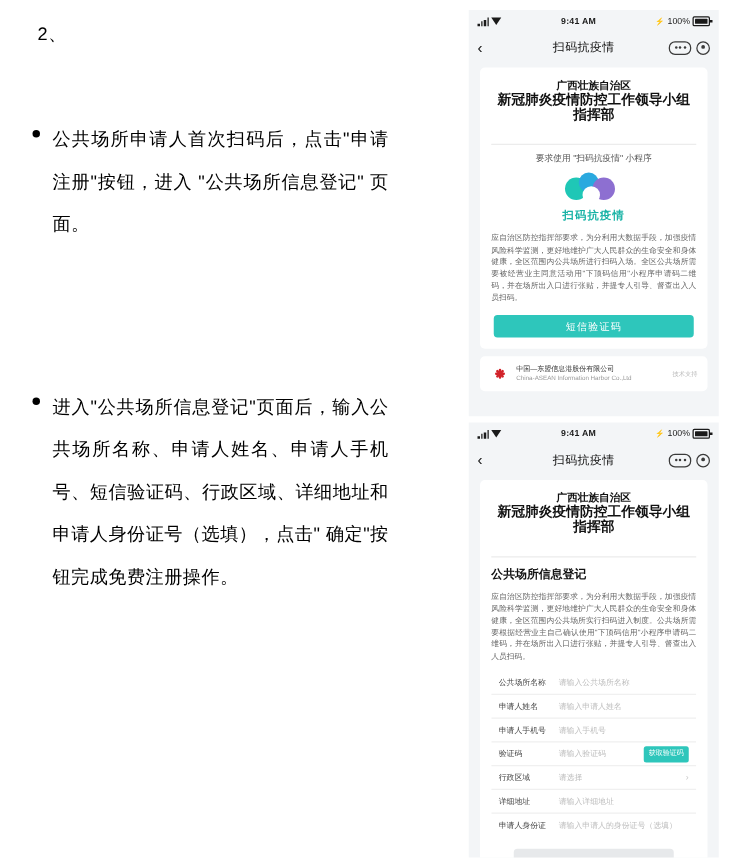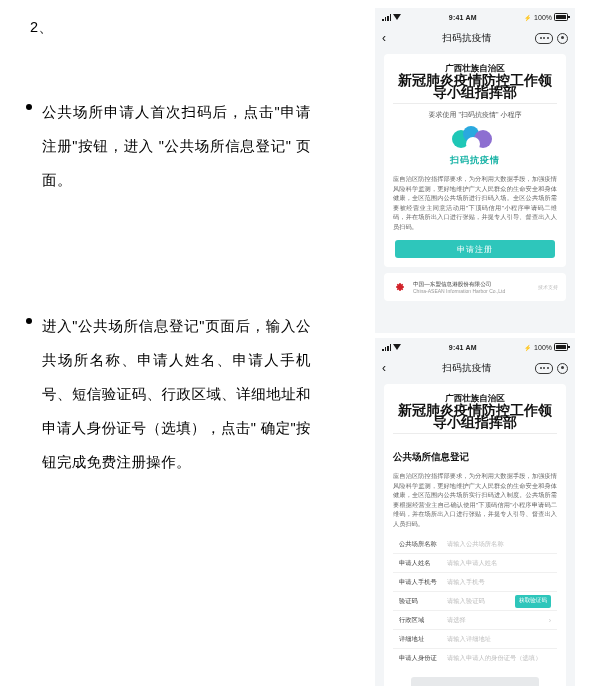--- a/index.html
+++ b/index.html
@@ -193,26 +193,26 @@
   }
   .org1 {
     text-align: center;
     font-size: 8.5px;
     font-weight: bold;
     color: #111;
     line-height: 12px;
   }
   .org2 {
     text-align: center;
-    font-size: 14px;
+    font-size: 11px;
     font-weight: bold;
     color: #111;
     line-height: 12px;
     border-bottom: 1px solid #ececec;
-    padding-bottom: 5px;
+    padding-bottom: 17px;
   }
   .req-line {
     text-align: center;
     font-size: 7px;
     color: #555;
     margin-top: 6px;
   }
   .logo-wrap {
     display: flex;
     flex-direction: column;
@@ -284,21 +284,21 @@
   .ft-text { flex: 1; }
   .ft-l1 { font-size: 5.6px; color: #333; line-height: 8px; }
   .ft-l2 { font-size: 5px; color: #999; line-height: 7px; }
   .ft-tag { font-size: 5px; color: #bbb; }
   
   .form-title {
     text-align: left;
     font-size: 9.5px;
     font-weight: bold;
     color: #111;
-    margin-top: 17px;
+    margin-top: 7px;
   }
   .form-list {
     margin: 7px 0 0 0;
     background: #fff;
     border-radius: 3px;
     overflow: hidden;
   }
   .form-row {
     display: flex;
     align-items: center;
@@ -420,21 +420,21 @@
             <span class="lobe l1"></span>
             <span class="lobe l2"></span>
             <span class="lobe l3"></span>
             <span class="lobe l4"></span>
           </div>
           <div class="logo-text">扫码抗疫情</div>
         </div>
 
         <div class="body-text">应自治区防控指挥部要求，为分利用大数据手段，加强疫情风险科学监测，更好地维护广大人民群众的生命安全和身体健康，全区范围内公共场所进行扫码入场。全区公共场所需要被经营业主同意活动用"下顶码信用"小程序申请码二维码，并在场所出入口进行张贴，并提专人引导、督查出入人员扫码。</div>
 
-        <div class="btn-primary">申请注册</div>
+        <div class="btn-primary">短信验证码</div>
       </div>
 
       <div class="card-footer">
         <div class="ft-logo">
           <i style="transform:rotate(0deg)"></i>
           <i style="transform:rotate(45deg)"></i>
           <i style="transform:rotate(90deg)"></i>
           <i style="transform:rotate(135deg)"></i>
         </div>
         <div class="ft-text">

